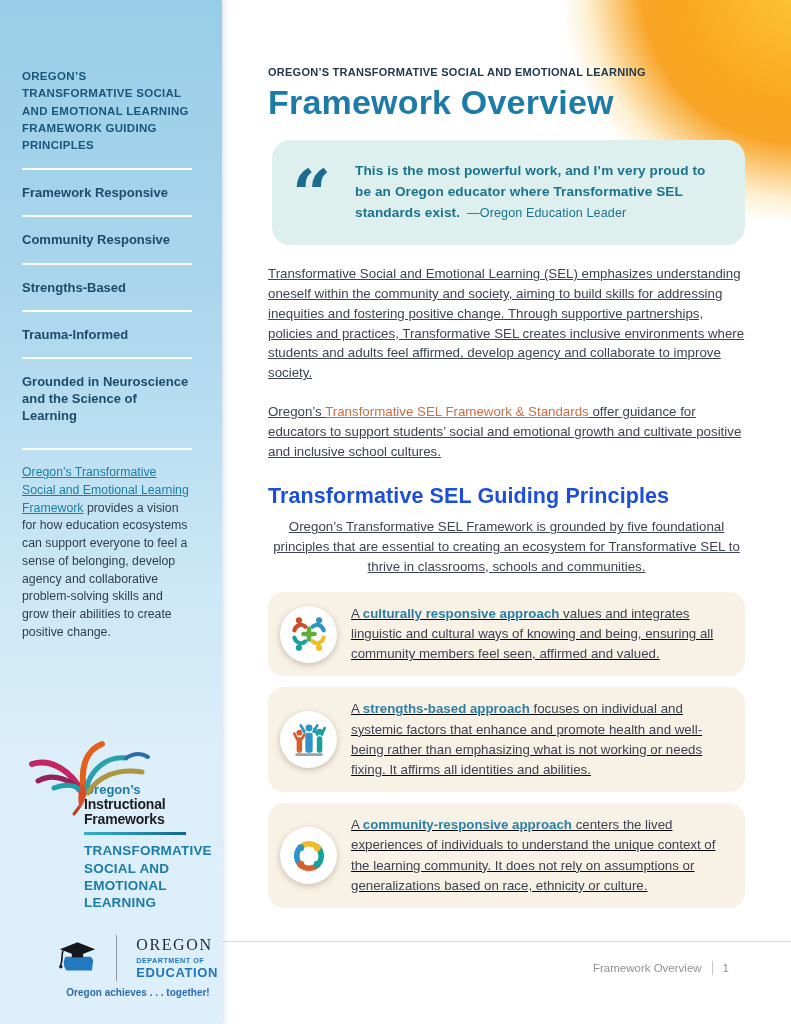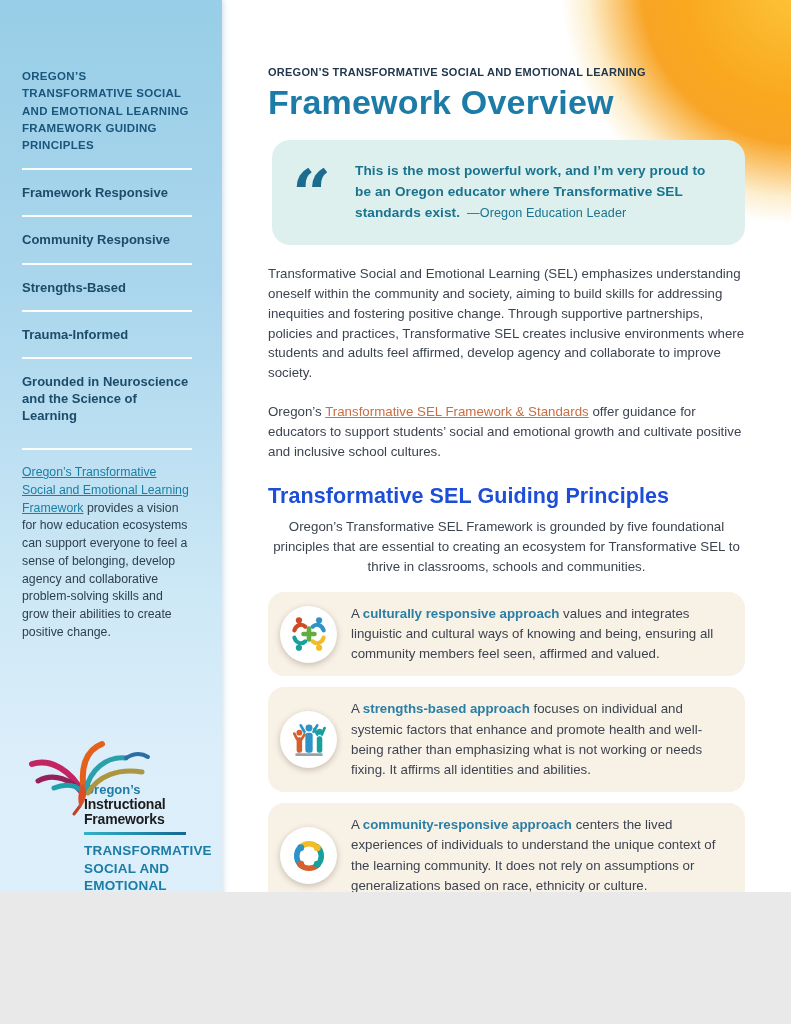--- a/index.html
+++ b/index.html
@@ -1,17 +1,17 @@
 <!DOCTYPE html>
 <html><head>
 <meta charset="utf-8">
 <style>
   html,body { margin:0; padding:0; background:#e9e9e9; }
   .page {
-    position:relative; width:791px; height:892px; margin:0 auto;
+    position:relative; width:791px; height:1024px; margin:0 auto;
     background:#ffffff; overflow:hidden;
     font-family:"Liberation Sans", sans-serif;
     -webkit-font-smoothing:antialiased;
   }
   
   .sun {
     position:absolute; top:0; right:0; width:340px; height:320px; z-index:1;
     background:radial-gradient(circle 300px at 102% -4%,
       #fdc53a 0%, #f9a81e 38%, #f8a527 52%, #fdeecd 70%, rgba(255,255,255,0) 79%);
   }
@@ -39,44 +39,44 @@
   .brand-main { font-size:14px; font-weight:bold; color:#1c1c1c; line-height:1.05; letter-spacing:-0.2px; }
   .brand-rule { width:102px; height:3px; margin:6px 0 7px 0;
     background:linear-gradient(90deg,#35b1ca,#14678f); }
   .brand-program { font-size:13.5px; font-weight:bold; color:#1b7ca5; line-height:1.28; letter-spacing:0.2px; }
   
   .ode { position:absolute; left:58px; top:932px; width:160px; }
   .ode-top { display:flex; align-items:center; gap:19px; }
   .ode-sep { width:2px; height:46px; background:#8f979e; }
   .ode-state { font-family:"Liberation Serif", serif; font-size:16px; letter-spacing:1.6px; color:#1d2733; }
   .ode-dept1 { font-size:7.2px; font-weight:bold; color:#2176bb; letter-spacing:0.5px; margin-top:2px; }
-  .ode-dept2 { font-size:13px; font-weight:normal; color:#2176bb; letter-spacing:0.6px; }
+  .ode-dept2 { font-size:13px; font-weight:bold; color:#2176bb; letter-spacing:0.6px; }
   .ode-tagline { margin-top:3px; font-weight:bold; font-size:10px; color:#2b6cb0; text-align:center; }
   
   .main { position:absolute; left:268px; top:0; width:477px; z-index:3; }
   .eyebrow { margin-top:66px; font-size:11px; font-weight:bold; color:#22384e; letter-spacing:0.25px; }
   .title { margin-top:5px; font-size:34px; font-weight:bold; color:#1d7ba7; letter-spacing:0.2px; }
   .quote-box {
     margin:18px 0 0 4px; background:#def0ee; border-radius:18px;
     padding:20px 22px 20px 20px; display:flex; gap:13px;
   }
   .quote-mark {
     flex:none; width:50px; font-family:"DejaVu Serif", serif; font-weight:bold;
     font-size:68px; line-height:0.9; color:#1b6c8f; margin-top:4px;
   }
   .quote-text { font-size:13.6px; line-height:1.55; color:#19738f; font-weight:bold; letter-spacing:0.1px; }
   .quote-attr { font-size:12.6px; font-weight:normal; margin-left:7px; color:#19738f; }
-  .para { margin:19px 0 0 0; font-size:13.3px; line-height:1.49; color:#3d4450; }
+  .para { margin:19px 0 0 0; font-size:13.3px; line-height:1.49; color:#3d4450;text-decoration:underline; }
   .para a { color:#c96f43; text-decoration:underline; }
   .h2 { margin-top:23px; font-size:21.5px; font-weight:bold; color:#1d4ed8; letter-spacing:0.1px; }
   .h2 + .para { margin-top:8px;text-align:center; }
   .cards { margin-top:15px; display:flex; flex-direction:column; gap:11px; }
   .card {
     background:#f8f1e6; border-radius:16px; padding:12px 18px 12px 12px;
-    display:flex; align-items:center; gap:14px;
+    display:flex; align-items:center; gap:14px;text-decoration:underline;
   }
   .icon-circle {
     flex:none; width:57px; height:57px; border-radius:50%; background:#fff;
     box-shadow:0 2px 6px rgba(70,55,30,0.28);
     display:flex; align-items:center; justify-content:center;
   }
   .card-text { font-size:13.3px; line-height:1.52; color:#3d4450; }
   .card-lead { font-weight:bold; color:#2a7fa6; }
   
   .footer-rule { position:absolute; left:222px; right:0; top:941px; border-top:1px solid #d8d8d8; z-index:3; }

